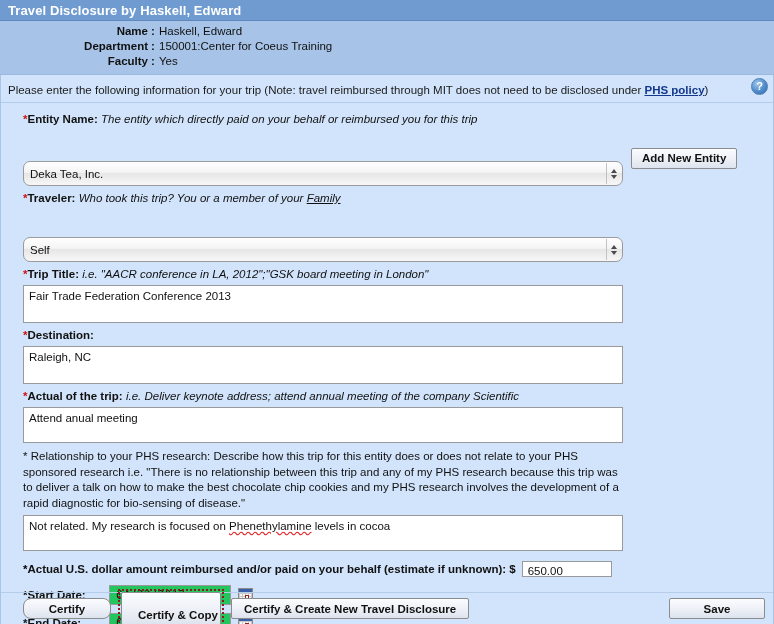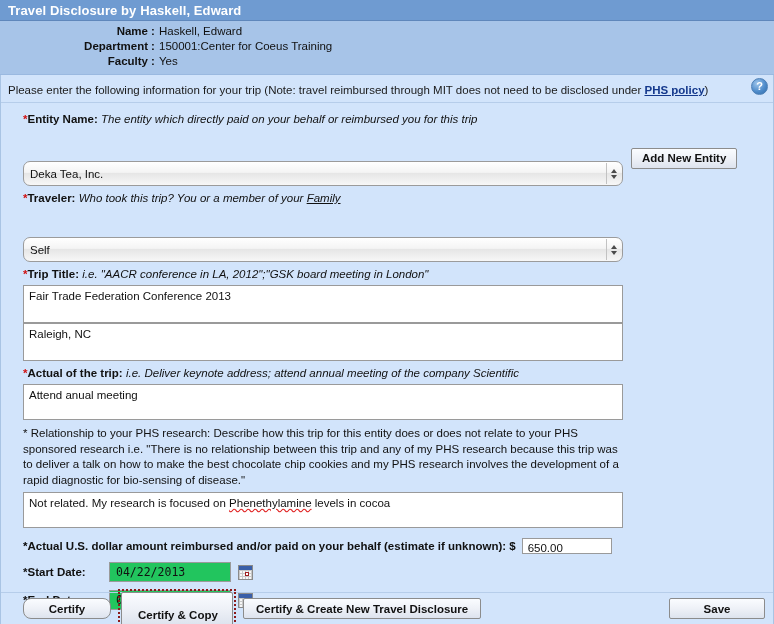--- a/index.html
+++ b/index.html
@@ -427,20 +427,23 @@
 
       <div class="field-block">
         <div class="lbl">
           <span class="req">*</span><span class="strong">Trip Title:</span>
           <span class="hint">i.e. "AACR conference in LA, 2012";"GSK board meeting in London"</span>
         </div>
         <div class="ta ta-1">Fair Trade Federation Conference 2013</div>
       </div>
 
       <div class="field-block">
+        <div class="lbl">
+          <span class="req">*</span><span class="strong">Destination:</span>
+        </div>
         <div class="ta ta-1">Raleigh, NC</div>
       </div>
 
       <div class="field-block">
         <div class="lbl">
           <span class="req">*</span><span class="strong">Actual of the trip:</span>
           <span class="hint">i.e. Deliver keynote address; attend annual meeting of the company Scientific</span>
         </div>
         <div class="ta ta-2">Attend anual meeting</div>
       </div>
@@ -485,21 +488,21 @@
           </div>
         </div>
       </div>
 
     </div>
 
     <div class="buttonbar">
       <button class="btn" style="width:88px;padding:0;border-radius:8px;">Certify</button>
       <span class="btn-gap"></span>
       <span class="focus-wrap">
-        <button class="btn" style="width:112px;padding:16px;">Certify &amp; Copy</button>
+        <button class="btn" style="width:100px;padding:16px;">Certify &amp; Copy</button>
       </span>
       <span class="btn-gap"></span>
       <button class="btn" style="padding:0 12px;">Certify &amp; Create  New Travel Disclosure</button>
       <span class="spacer"></span>
       <button class="btn save-btn">Save</button>
     </div>
 
   </div>
 </div>
 

